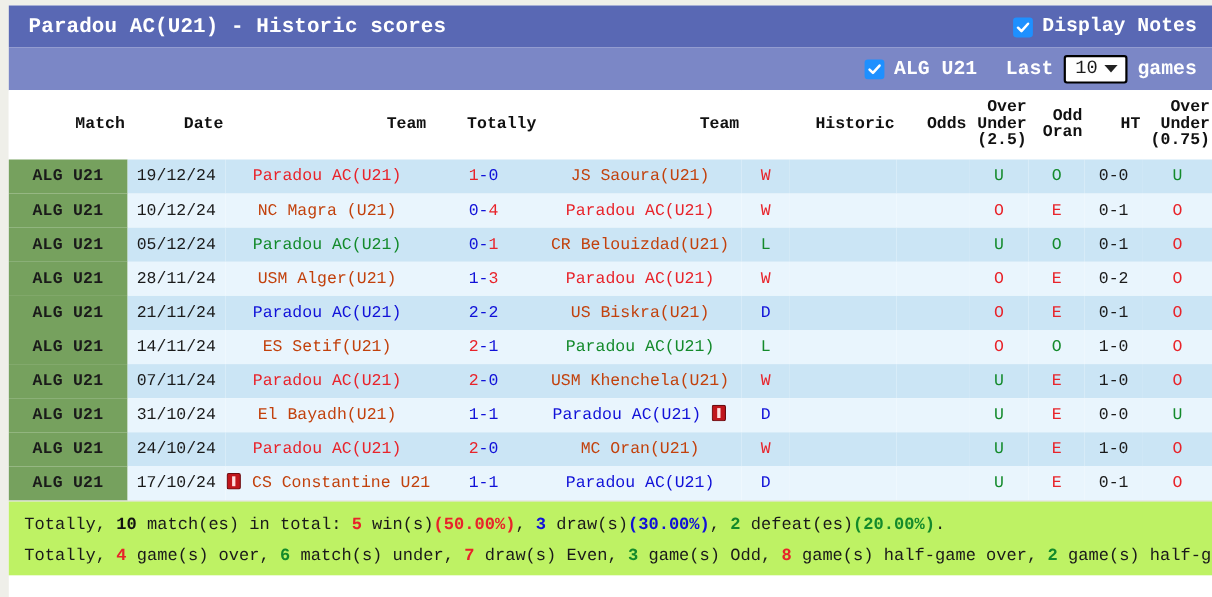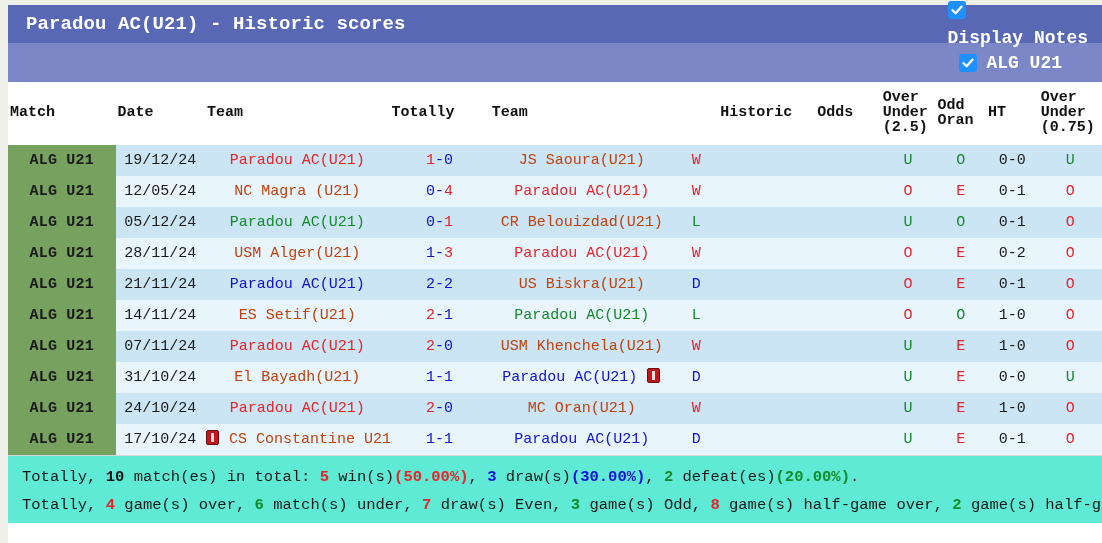--- a/index.html
+++ b/index.html
@@ -56,21 +56,21 @@
     flex:0 0 auto;
     position:relative;
   }
   .chk svg{display:block;}
   .lbl-white{
     color:#ffffff;
     font-size:18px;
     font-weight:bold;
     white-space:nowrap;
   }
-  .notes-group{display:flex;align-items:flex-start;gap:9px;flex-direction:column;}
+  .notes-group{display:flex;align-items:flex-end;gap:9px;}
   .alg-group{display:flex;align-items:center;gap:9px;margin-right:26px;}
   .last-group{display:flex;align-items:center;gap:9px;}
   .sel{
     display:inline-flex;align-items:center;justify-content:center;gap:6px;
     background:#ffffff;
     border:2px solid #000000;
     border-radius:3px;
     height:26px;
     padding:0 7px 0 9px;
     box-sizing:border-box;
@@ -92,21 +92,21 @@
     background:#ffffff;
   }
   table.scores th{
     font-size:15px;
     font-weight:bold;
     color:#111111;
     background:#ffffff;
     padding:8px 2px 10px 2px;
     line-height:15px;
     vertical-align:middle;
-    text-align:left;
+    text-align:right;
     border:none;
   }
   table.scores td{
     font-size:15px;
     color:#1a1a1a;
     text-align:center;
     padding:0;
     height:31px;
     line-height:31px;
     vertical-align:middle;
@@ -134,21 +134,21 @@
 
   .redcard{
     display:inline-block;
     width:13px;height:15px;
     vertical-align:-2px;
     margin:0 1px;
   }
 
   
   .foot{
-    background:#5eead4;
+    background:#bef264;
     padding:7px 14px 4px 14px;
     box-sizing:border-box;
   }
   .foot-line{
     font-size:15.5px;
     color:#1a1a1a;
     line-height:28px;
     white-space:nowrap;
   }
   .b-red{color:#e8232a;font-weight:bold;}
@@ -177,20 +177,28 @@
   </div>
 
   <div class="hdr-sub">
     <div class="alg-group">
       <span class="chk">
         <svg width="14" height="14" viewBox="0 0 14 14" aria-hidden="true">
           <path d="M2.5 7.2 L5.6 10.3 L11.6 3.6" fill="none" stroke="#ffffff" stroke-width="2.3" stroke-linecap="round" stroke-linejoin="round"></path>
         </svg>
       </span>
       <span class="lbl-white">ALG U21</span>
+    </div>
+    <div class="last-group">
+      <span class="lbl-white">Last</span>
+      <span class="sel">
+        <span class="sel-val">10</span>
+        <span class="caret"></span>
+      </span>
+      <span class="lbl-white">games</span>
     </div>
   </div>
 
   <table class="scores">
     <colgroup>
       <col style="width:102px">
           <col style="width:85px">
           <col style="width:175px">
       <col style="width:95px">
           <col style="width:175px">
@@ -257,21 +265,21 @@
             <td class="wdl"><span class="c-red">W</span></td>
             <td class=""></td>
             <td class=""></td>
             <td class=""><span class="c-green">U</span></td>
             <td class=""><span class="c-green">O</span></td>
             <td class="ht">0-0</td>
             <td class=""><span class="c-green">U</span></td>
           </tr>
           <tr class="r-even">
             <td class="league">ALG U21</td>
-            <td class="date">12/05/24</td>
+            <td class="date">10/12/24</td>
             <td class="team"><span class="c-black">NC Magra (U21)</span></td>
             <td class="result"><span class="c-blue">0</span><span class="c-blue">-</span><span class="c-red">4</span></td>
             <td class="team"><span class="c-red">Paradou AC(U21)</span></td>
             <td class="wdl"><span class="c-red">W</span></td>
             <td class=""></td>
             <td class=""></td>
             <td class=""><span class="c-red">O</span></td>
             <td class=""><span class="c-red">E</span></td>
             <td class="ht">0-1</td>
             <td class=""><span class="c-red">O</span></td>

